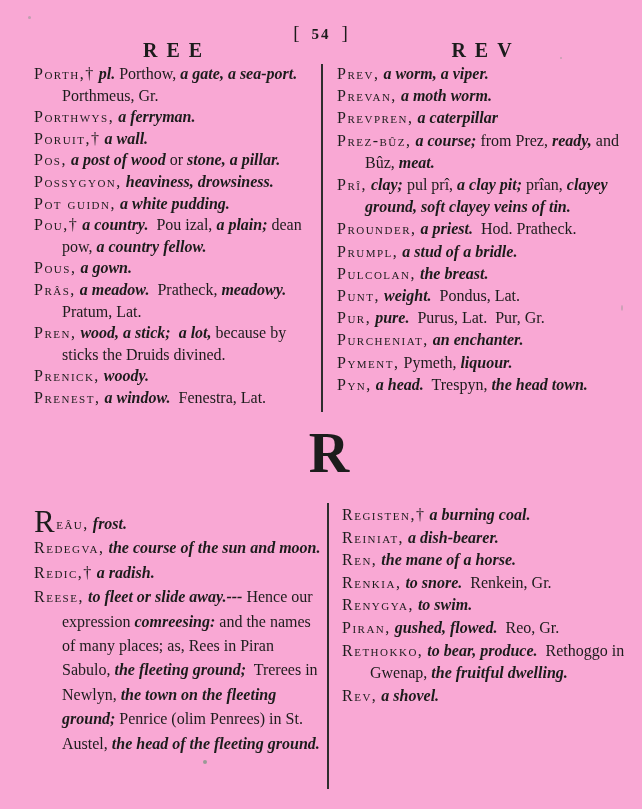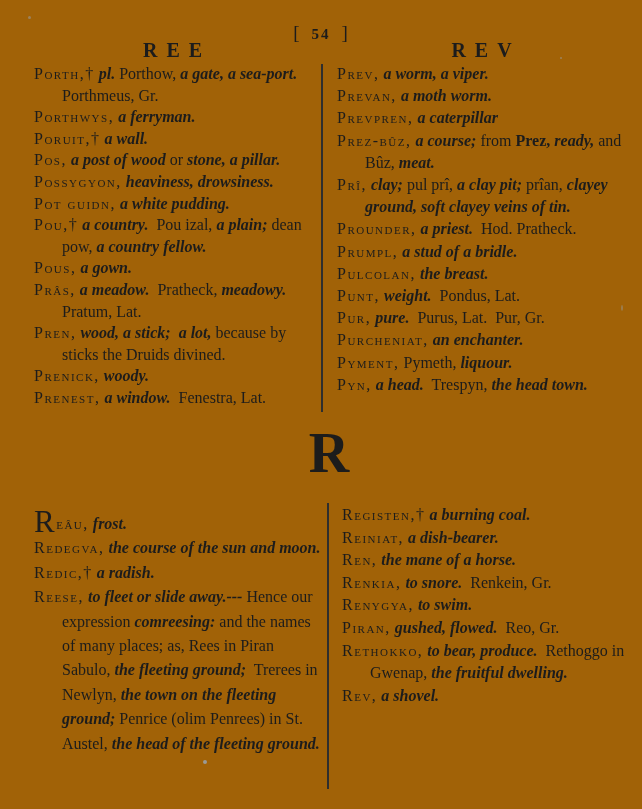--- a/index.html
+++ b/index.html
@@ -1,18 +1,18 @@
 <!DOCTYPE html>
 <html><head>
 <meta charset="utf-8">
 <style>
   html,body{margin:0;padding:0;background:#ffffff;}
   .page{
     position:relative; width:642px; height:809px; overflow:hidden;
-    background:#a16207; color:#1c1c1c;
+    background:#f9a8d4; color:#1c1c1c;
     font-family:"Liberation Serif","DejaVu Serif",serif;
   }
   .page-number{
     position:absolute; top:22px; left:0; right:0; text-align:center;
     font-size:16px; letter-spacing:1px;
   }
   .page-number .bracket{font-size:19px; margin:0 11px; font-weight:normal;}
   .page-number .num{font-weight:bold; font-size:15px; letter-spacing:2px;}
   .col-header{
     position:absolute; top:39px; text-align:center;
@@ -25,21 +25,21 @@
   .divider-bottom{left:327px; top:503px; height:286px;}
   .column{position:absolute; font-size:16px;}
   .col-top-left{left:34px; top:63px; width:286px; line-height:21.6px;}
   .col-top-right{left:337px; top:63px; width:298px; line-height:22.2px;}
   .col-bottom-left{left:34px; top:512px; width:288px; line-height:24.4px;}
   .col-bottom-right{left:342px; top:504px; width:292px; line-height:22.6px;}
   .entry{margin:0; text-indent:-28px; padding-left:28px; white-space:pre-wrap;}
   .head{font-variant:small-caps; letter-spacing:1.5px;}
   .seg-i{font-style:italic;font-weight:bold;}
   .seg-r{font-style:normal;}
-  .seg-b{font-weight:bold;}
+  .seg-b{font-weight:normal;}
   .seg-bi{font-weight:bold; font-style:italic;text-align:center;}
   .dropcap{
     font-size:31px; line-height:10px; letter-spacing:0.5px;
     position:relative; top:3px; margin-right:1px;
   }
   .big-letter{
     position:absolute; top:425px; left:0; right:0; padding-left:16px;
     text-align:center; font-size:56px; font-weight:bold; line-height:1;
   }
   .speck{position:absolute; background:#9a9a96; border-radius:50%;}

